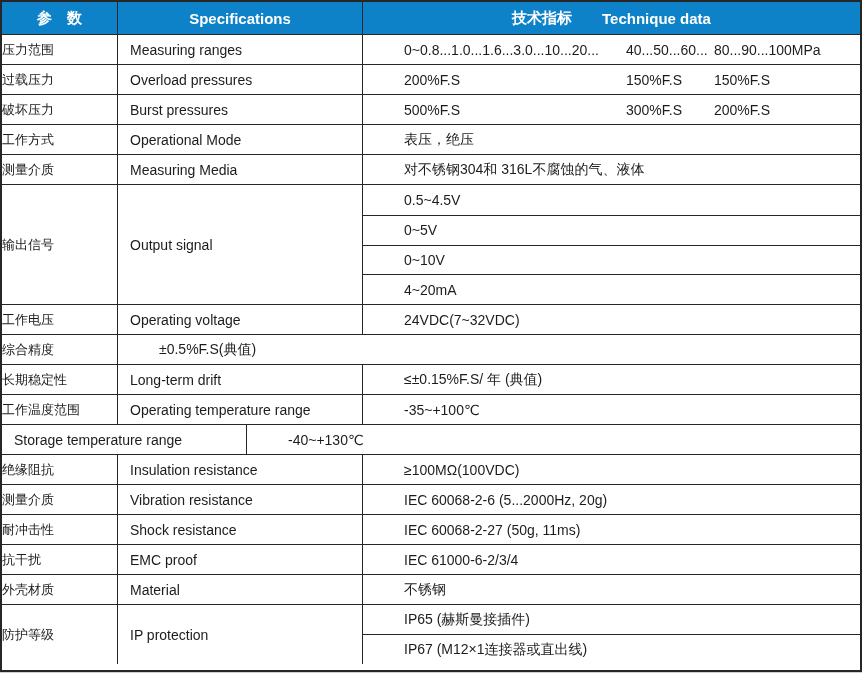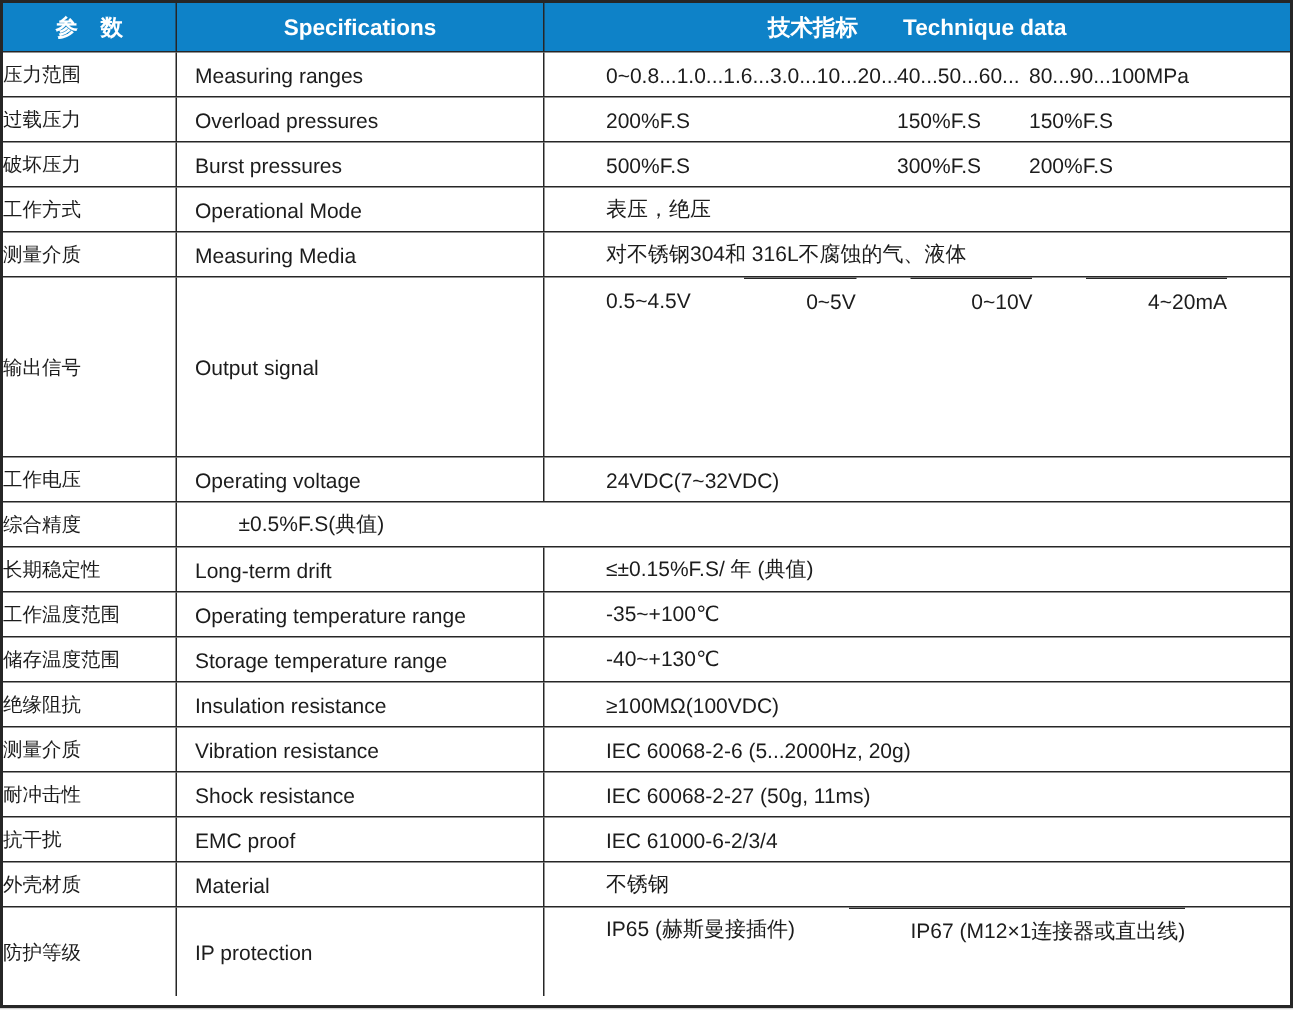--- a/index.html
+++ b/index.html
@@ -44,22 +44,22 @@
     width:245px;border-right:1px solid var(--border);
     display:flex;align-items:center;padding-left:12px;
     font-size:14px;white-space:nowrap;
   }
   .c3{
     flex:1;display:flex;align-items:center;padding-left:41px;
     font-size:14px;white-space:nowrap;overflow:hidden;
   }
   .c3.segs .s{display:inline-block;white-space:nowrap;}
   .s1{width:194px;}
-  .s2{width:88px;}
-  .c3.stack{flex-direction:row;align-items:stretch;padding:0;gap:36px;}
+  .s2{width:88px;margin-left:28px;}
+  .c3.stack{flex-direction:column;align-items:stretch;padding:0;}
   .sub{
     height:30px;display:flex;align-items:center;padding-left:41px;
     font-size:14px;white-space:nowrap;
   }
   .sub + .sub{border-top:1px solid var(--border);}
 </style>
 </head>
 <body>
 
 <div class="spec-table">
@@ -143,21 +143,20 @@
     <div class="c3">≤±0.15%F.S/ 年 (典值)</div>
   </div>
 
   <div class="row">
     <div class="c1">工作温度范围</div>
     <div class="c2">Operating temperature range</div>
     <div class="c3">-35~+100℃</div>
   </div>
 
   <div class="row">
-    <div class="c1">储存温度范围</div>
     <div class="c2">Storage temperature range</div>
     <div class="c3">-40~+130℃</div>
   </div>
 
   <div class="row">
     <div class="c1">绝缘阻抗</div>
     <div class="c2">Insulation resistance</div>
     <div class="c3">≥100MΩ(100VDC)</div>
   </div>
 

